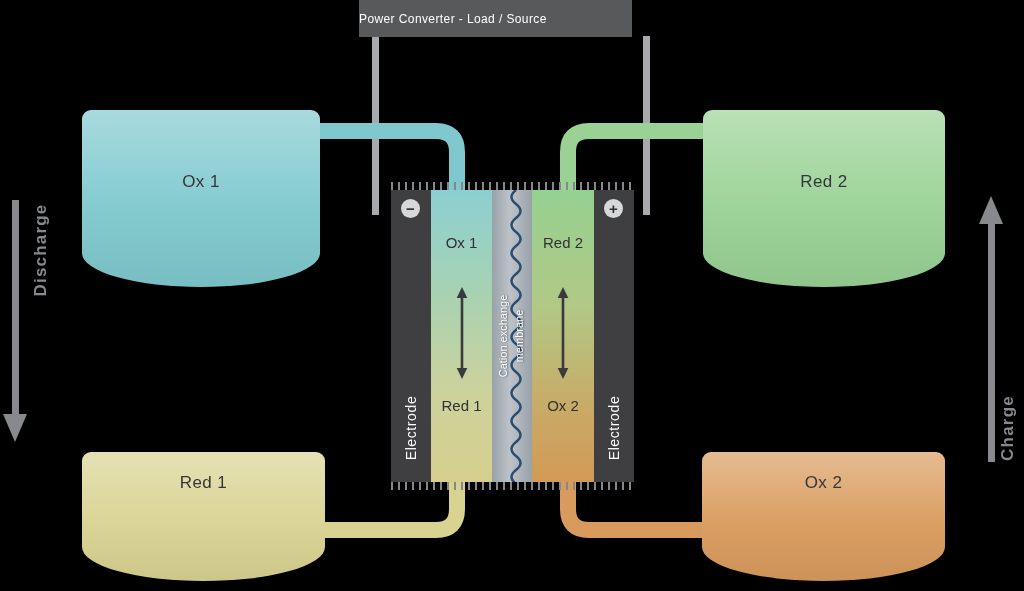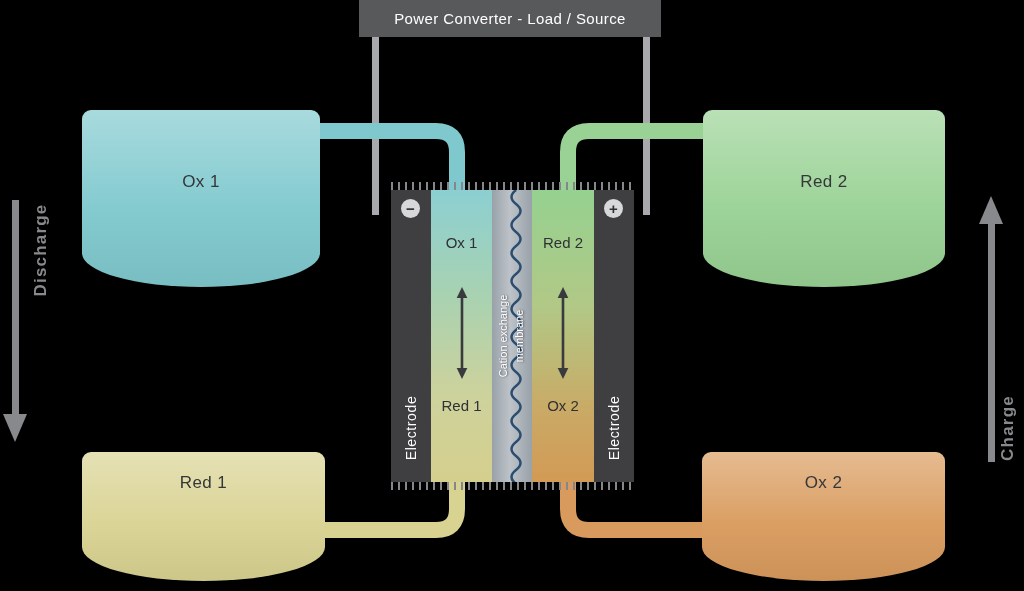--- a/index.html
+++ b/index.html
@@ -5,24 +5,24 @@
   * { margin:0; padding:0; box-sizing:border-box; }
   html,body { background:#000; }
   .stage {
     position:relative; width:1024px; height:591px; background:#000;
     font-family:"Liberation Sans","DejaVu Sans",sans-serif; overflow:hidden;
   }
   .abs { position:absolute; }
 
   
   .converter {
-    left:359px; top:0; width:302px; height:37px;
+    left:359px; top:0; width:273px; height:37px;
     background:var(--converter_bg); color:#fff;
-    display:flex; align-items:center; justify-content:center;
-    font-size:15px; letter-spacing:.4px; z-index:9;
+    display:flex; align-items:center; justify-content:flex-start;
+    font-size:12px; letter-spacing:.4px; z-index:9;
   }
 
   
   .wire { top:36px; width:7px; height:179px; background:var(--gray); z-index:1; }
   .wire-left { left:372px; }
   .wire-right { left:643px; }
 
   
   .pipes { left:0; top:0; z-index:2; }
 

